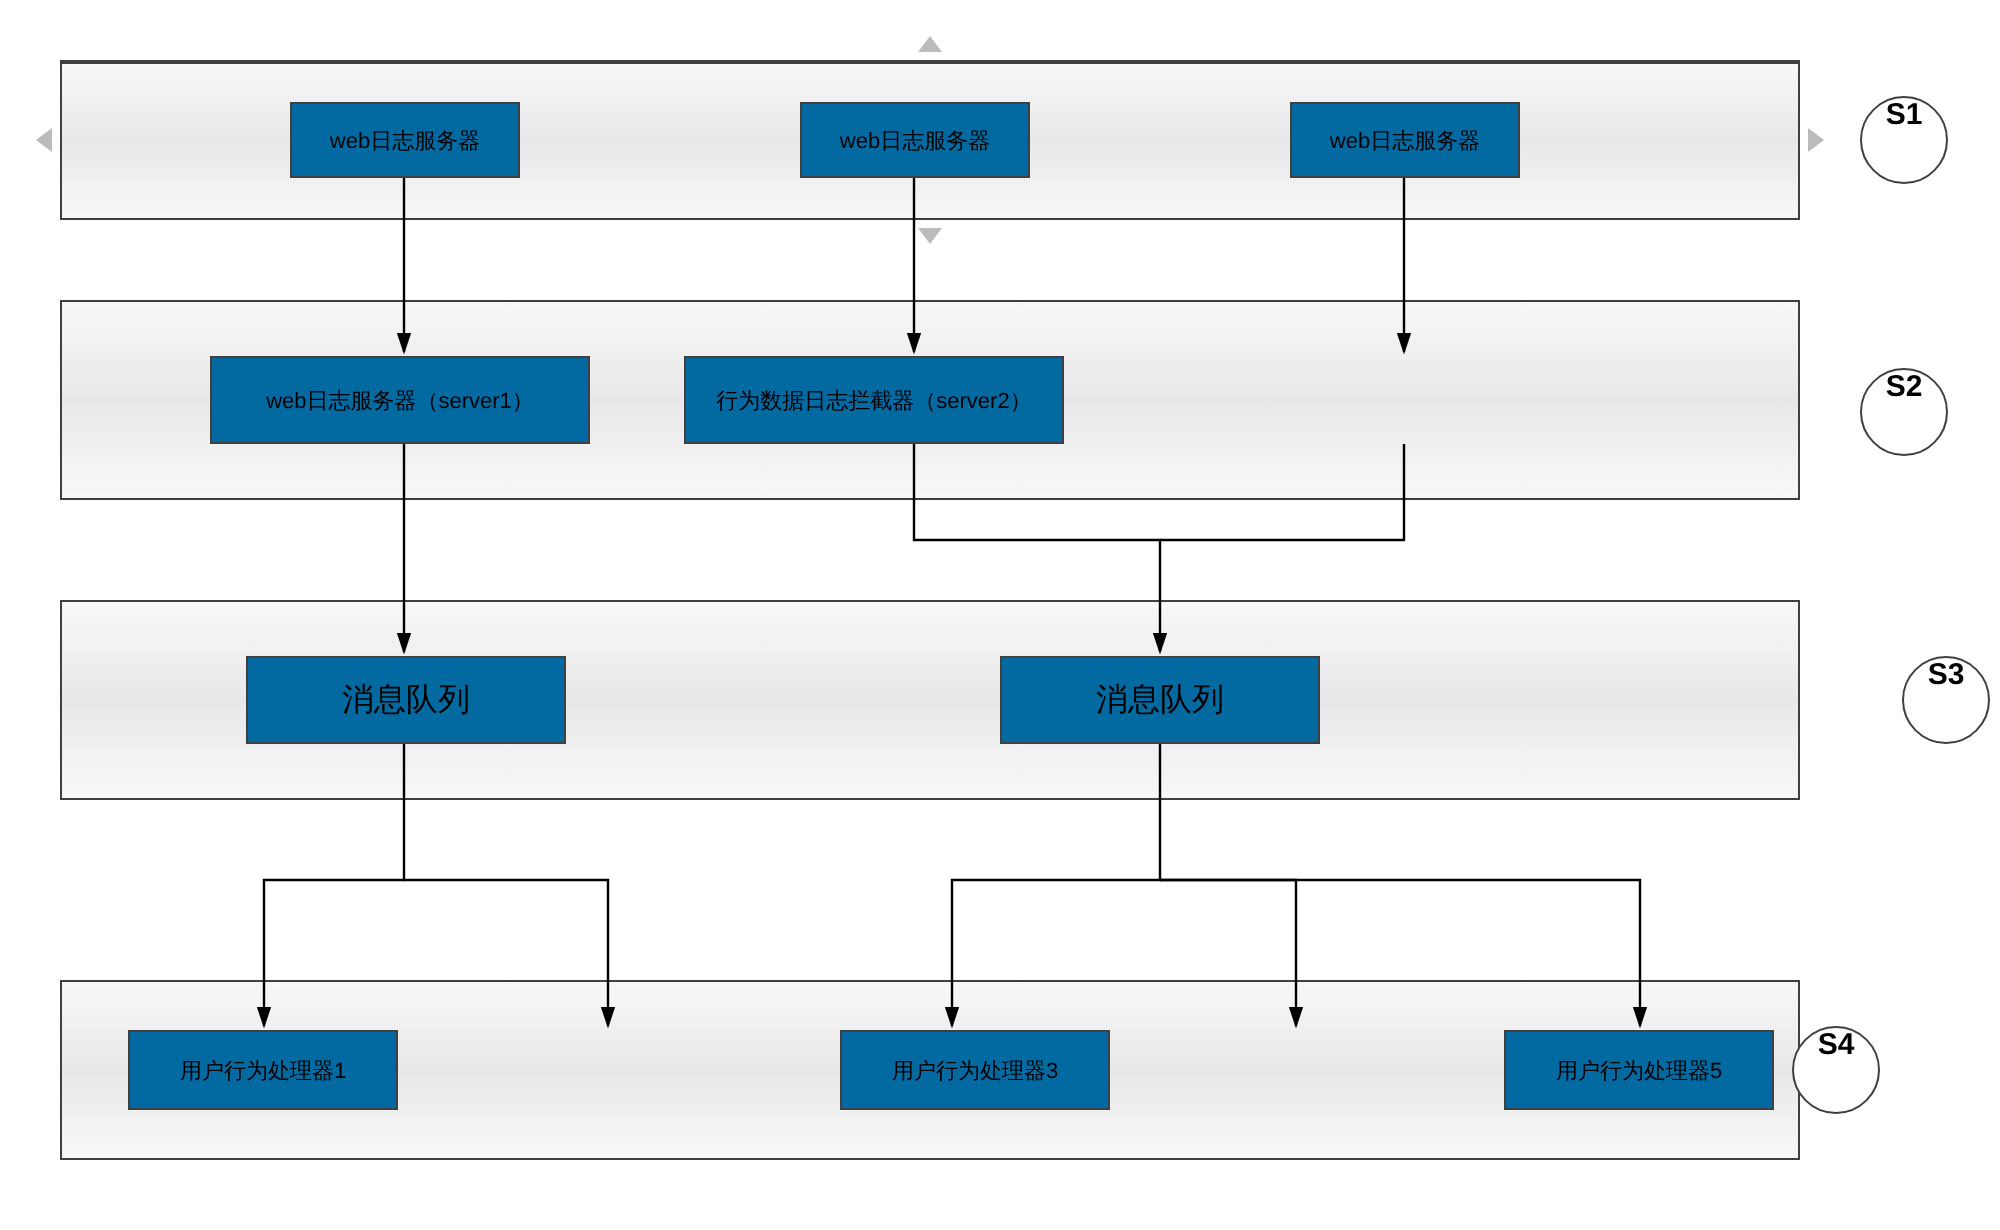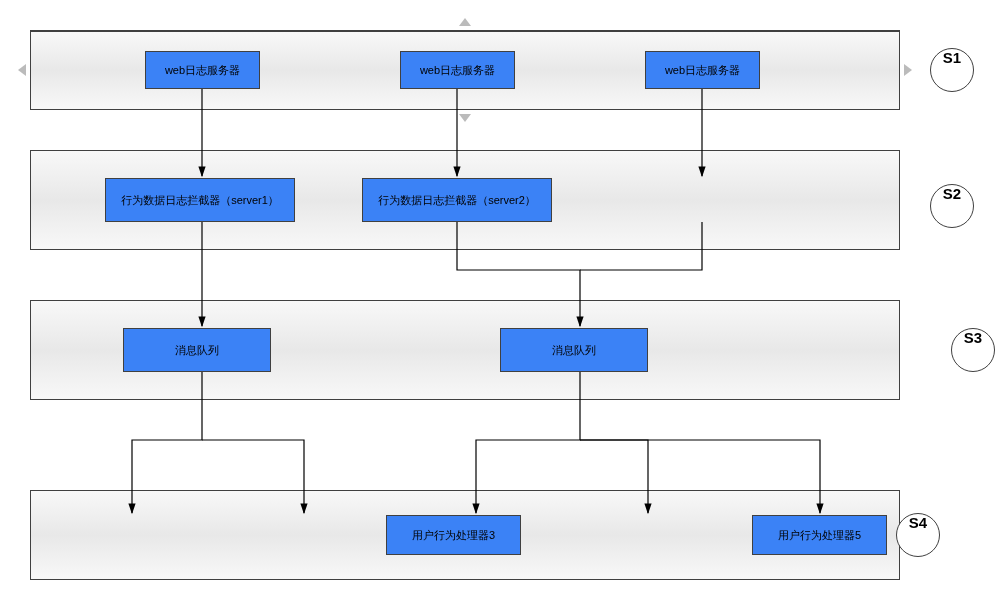--- a/index.html
+++ b/index.html
@@ -3,24 +3,24 @@
 <meta charset="utf-8">
 <style>
 *{box-sizing:border-box;margin:0;padding:0}
 body{font-family:"Microsoft YaHei",Arial,sans-serif;background:#fff;width:1000px;height:615px;position:relative}
 .canvas{position:relative;width:1000px;height:615px}
 .layer{position:absolute;border:1.5px solid #404040;background:linear-gradient(to bottom,#f8f8f8 0%,#e8e8e8 50%,#f8f8f8 100%)}
 .layer.s1{left:30px;top:30px;width:870px;height:80px;border-top-width:2.5px}
 .layer.s2{left:30px;top:150px;width:870px;height:100px}
 .layer.s3{left:30px;top:300px;width:870px;height:100px}
 .layer.s4{left:30px;top:490px;width:870px;height:90px}
-.box{position:absolute;border:1.5px solid #404040;background:#3b82f6;display:flex;align-items:center;justify-content:center;font-size:11px;text-align:center;padding:4px}
+.box{position:absolute;border:1.5px solid #404040;background:#0369a1;display:flex;align-items:center;justify-content:center;font-size:11px;text-align:center;padding:4px}
 .box.small{width:115px;height:38px}
 .box.med{width:190px;height:44px;font-size:11px}
-.box.q{width:148px;height:44px;font-size:11px}
+.box.q{width:160px;height:44px;font-size:16px}
 .box.proc{width:135px;height:40px;font-size:11px}
 .stage-label{position:absolute;width:44px;height:44px;border:1.5px solid #404040;border-radius:50%;background:#fff;display:flex;align-items:flex-start;justify-content:center;font-size:15px;font-weight:700}
 .handle{position:absolute;width:0;height:0}
 .handle.left{border-top:6px solid transparent;border-bottom:6px solid transparent;border-right:8px solid #bbb}
 .handle.right{border-top:6px solid transparent;border-bottom:6px solid transparent;border-left:8px solid #bbb}
 .handle.up{border-left:6px solid transparent;border-right:6px solid transparent;border-bottom:8px solid #bbb}
 .handle.down{border-left:6px solid transparent;border-right:6px solid transparent;border-top:8px solid #bbb}
 svg.arrows{position:absolute;left:0;top:0;width:1000px;height:615px;pointer-events:none}
 </style>
 </head>
@@ -41,42 +41,45 @@
     </div>
   <div class="box small" style="left:645px;top:51px">
       <span>web日志服务器</span>
     </div>
   <div class="stage-label" style="left:930px;top:48px">
       <span>S1</span>
     </div>
 
   <div class="layer s2"></div>
   <div class="box med" style="left:105px;top:178px">
-      <span>行为数据日志拦截器（server1）</span>
+      <span>web日志服务器（server1）</span>
     </div>
-  <div class="box med" style="left:362px;top:178px">
+  <div class="box med" style="left:342px;top:178px">
       <span>行为数据日志拦截器（server2）</span>
     </div>
   <div class="stage-label" style="left:930px;top:184px">
       <span>S2</span>
     </div>
 
   <div class="layer s3"></div>
   <div class="box q" style="left:123px;top:328px">
       <span>消息队列</span>
     </div>
   <div class="box q" style="left:500px;top:328px">
       <span>消息队列</span>
     </div>
   <div class="stage-label" style="left:951px;top:328px">
       <span>S3</span>
     </div>
 
   <div class="layer s4"></div>
-  <div class="box proc" style="left:386px;top:515px">
+  <div class="box proc" style="left:64px;top:515px">
+      <span>用户行为处理器1</span>
+    </div>
+  <div class="box proc" style="left:420px;top:515px">
       <span>用户行为处理器3</span>
     </div>
   <div class="box proc" style="left:752px;top:515px">
       <span>用户行为处理器5</span>
     </div>
   <div class="stage-label" style="left:896px;top:513px">
       <span>S4</span>
     </div>
 
   <svg class="arrows">

